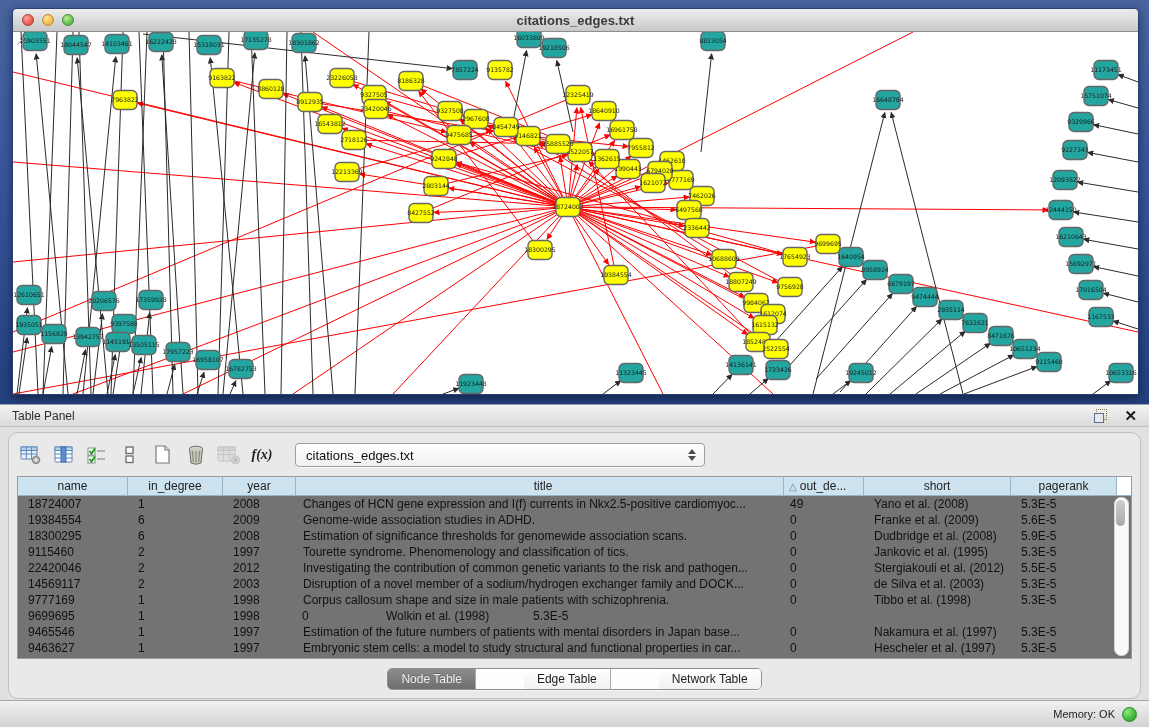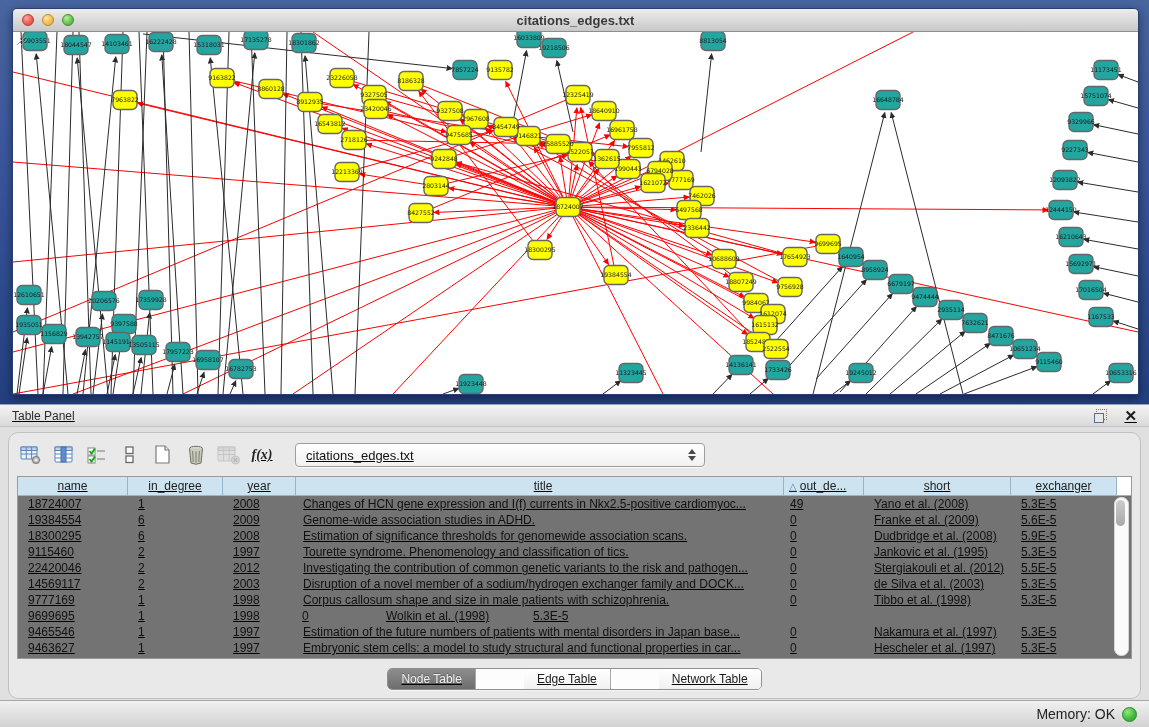--- a/index.html
+++ b/index.html
@@ -21,21 +21,21 @@
     font-size:13px;font-weight:700;color:#3a3a3a;pointer-events:none;}
   .lights{display:flex;gap:8px;margin-left:9px;z-index:2;}
   .light{width:12px;height:12px;border-radius:50%;box-sizing:border-box;}
   .light.red{background:radial-gradient(circle at 35% 30%,#ffa59d,#ee6156 55%,#d2453a);border:1px solid #b03d33;}
   .light.yellow{background:radial-gradient(circle at 35% 30%,#ffe3a0,#f6bf50 55%,#dda343);border:1px solid #ba8a2e;}
   .light.green{background:radial-gradient(circle at 35% 30%,#b8eda0,#6cc550 55%,#4ba83c);border:1px solid #3f8f31;}
   .net-canvas{position:relative;width:1125px;height:362px;background:#ffffff;overflow:hidden;}
   .net-canvas svg{position:absolute;left:0;top:0;}
   .grip{position:absolute;right:2px;bottom:2px;}
   
-  .table-panel{position:absolute;left:0;top:404px;width:1149px;height:296px;background:#e0e0e0;text-decoration:underline;}
+  .table-panel{position:absolute;left:0;top:404px;width:1149px;height:296px;background:#e0e0e0;}
   .panel-titlebar{height:21px;background:linear-gradient(180deg,#f3f3f3,#dadada);
     border-top:1px solid #97a0b2;border-bottom:1px solid #c2c2c2;
     display:flex;align-items:center;padding:0 12px;}
   .panel-titlebar .ptitle{font-size:12px;color:#2d2d2d;}
   .panel-spacer{flex:1;}
   .float-btn{width:16px;height:14px;position:relative;margin-right:14px;cursor:default;}
   .float-btn .sq1{position:absolute;left:2px;top:0;width:9px;height:9px;border:1px dotted #8a7a4e;}
   .float-btn .sq2{position:absolute;left:0;top:4px;width:8px;height:8px;border:1px solid #5a6d92;background:#e8e8e8;}
   .close-btn{font-size:15px;font-weight:700;color:#1b1b1b;line-height:14px;}
   .panel-body{padding:5px 8px 0 8px;}
@@ -73,21 +73,21 @@
   .seg{display:inline-flex;border:1px solid #8f8f8f;border-radius:5px;overflow:hidden;height:20px;
     background:#fdfdfd;box-shadow:0 1px 0 rgba(255,255,255,.6);gap:48px;}
   .seg .tab{padding:0 13px;font-size:12px;line-height:20px;color:#1d1d1d;border-right:1px solid #a9a9a9;
     background:linear-gradient(180deg,#ffffff,#f1f1f1);}
   .seg .tab:last-child{border-right:none;}
   .seg .tab.sel{background:linear-gradient(180deg,#8d8d8d,#6e6e6e);color:#efefef;text-shadow:0 -1px 0 rgba(0,0,0,.25);}
   
   .statusbar{position:absolute;left:0;bottom:0;width:1149px;height:27px;
     background:linear-gradient(180deg,#f1f1f1,#d2d2d2);border-top:1px solid #a6a6a6;
     display:flex;align-items:center;justify-content:flex-end;padding-right:12px;box-sizing:border-box;gap:7px;}
-  .mem-label{font-size:14px;color:#222;}
+  .mem-label{font-size:11px;color:#222;}
   .mem-dot{width:13px;height:13px;border-radius:50%;
     background:radial-gradient(circle at 35% 30%,#8fe87c,#3db83a 60%,#2f9c2e);border:1px solid #2a872a;}
 </style>
 </head>
 <body>
 
 <div class="desktop"></div>
 
 <div class="net-window">
   <div class="titlebar">
@@ -754,21 +754,21 @@
               <span>title</span>
             </div>
             <div class="th c4 left">
               <span class="sort-tri">△</span>
               <span>out_de...</span>
             </div>
             <div class="th c5">
               <span>short</span>
             </div>
             <div class="th c6">
-              <span>exchanger</span>
+              <span>pagerank</span>
             </div>
           </div>
         <div id="tbody">
             <div class="tr">
               <div class="td c0">18724007</div>
               <div class="td c1">1</div>
               <div class="td c2">2008</div>
               <div class="td c3">Changes of HCN gene expression and I(f) currents in Nkx2.5-positive cardiomyoc...</div>
               <div class="td c4">49</div>
               <div class="td c5">Yano et al. (2008)</div>

